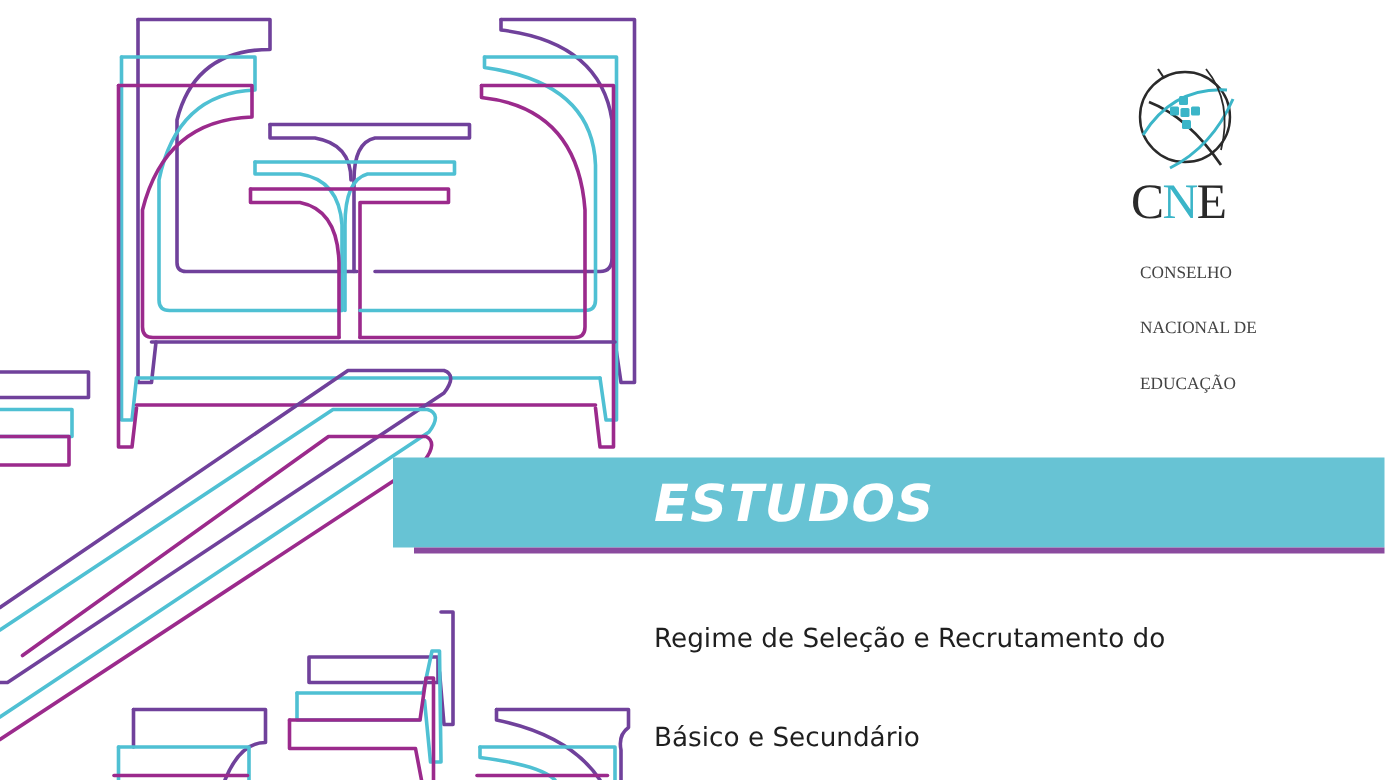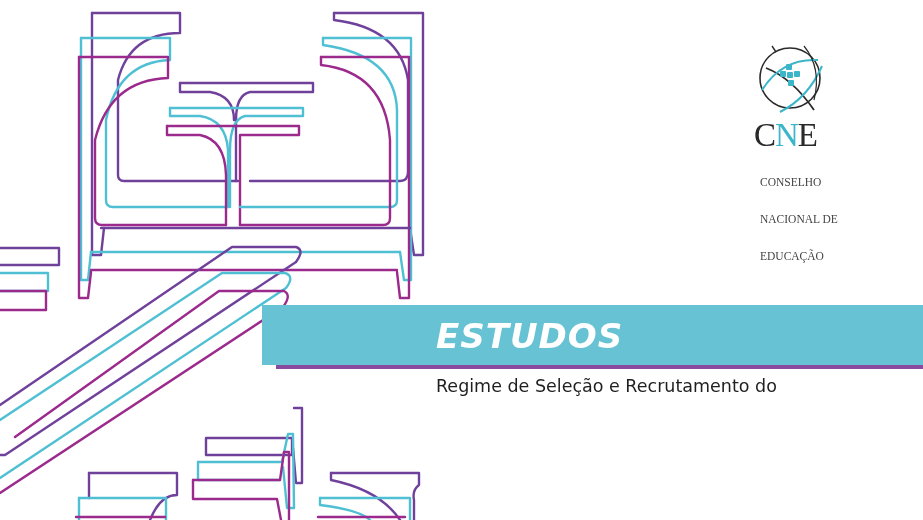--- a/index.html
+++ b/index.html
@@ -2,21 +2,21 @@
 <html><head>
 <meta charset="utf-8">
 <style>
   html, body { margin:0; padding:0; }
   body { width:923px; height:520px; background:#ffffff; position:relative; overflow:hidden; font-family:"DejaVu Sans", sans-serif; }
   .art { position:absolute; left:0; top:0; width:923px; height:520px; }
   .banner { position:absolute; left:262px; top:305px; width:661px; height:60px; background:#67c3d4; }
   .banner-line { position:absolute; left:276px; top:365px; width:647px; height:4px; background:#8a4a9e; }
   .banner-title { position:absolute; left:436px; top:314px; font-family:"DejaVu Sans", sans-serif; font-weight:bold; font-size:34px; letter-spacing:1px; color:#ffffff; line-height:44px;font-style:italic; }
   .subtitle { position:absolute; left:436px; top:373px; font-family:"DejaVu Sans", sans-serif; font-size:17.5px; line-height:26px; color:#1f1f1f; }
-  .subtitle div { white-space:nowrap; }
+  .subtitle div { white-space:nowrap;margin-top:40px; }
   .logo { position:absolute; left:752px; top:38px; width:90px; }
   .logo-globe { width:78px; height:78px; display:block; }
   .logo-cne { font-family:"Liberation Serif", serif; font-size:33px; line-height:34px; color:#2a2a2a; margin-left:2px; margin-top:2px; letter-spacing:-1px; }
   .logo-cne .n { color:#3bb5c8; }
   .logo-sub { font-family:"Liberation Serif", serif; font-size:11.5px; line-height:13px; color:#444; margin-left:8px; letter-spacing:0px;margin-top:24px; }
 </style>
 </head>
 <body>
 
 <svg class="art" viewBox="0 0 923 520" fill="none" stroke-width="2.4" stroke-linejoin="round" stroke-linecap="round">
@@ -113,20 +113,21 @@
     <path d="M318 517 L405 517"></path>
   </g>
 </svg>
 
 <div class="banner"></div>
 <div class="banner-line"></div>
 <div class="banner-title">ESTUDOS</div>
 
 <div class="subtitle">
   <div>Regime de Seleção e Recrutamento do</div>
+  <div>Básico e Secundário</div>
 </div>
 
 <div class="logo">
   <svg class="logo-globe" viewBox="0 0 78 78">
     <circle cx="38" cy="40" r="30" fill="none" stroke="#2a2a2a" stroke-width="1.6"></circle>
     <path d="M14 30 Q40 40 62 72" fill="none" stroke="#2a2a2a" stroke-width="1.8"></path>
     <path d="M20 8 L24 14" stroke="#2a2a2a" stroke-width="1.4"></path>
     <path d="M10 52 Q30 20 66 22" fill="none" stroke="#3bb5c8" stroke-width="2"></path>
     <path d="M28 74 Q56 60 70 28" fill="none" stroke="#3bb5c8" stroke-width="2"></path>
     <path d="M52 8 Q70 30 62 62" fill="none" stroke="#2a2a2a" stroke-width="1.2"></path>

